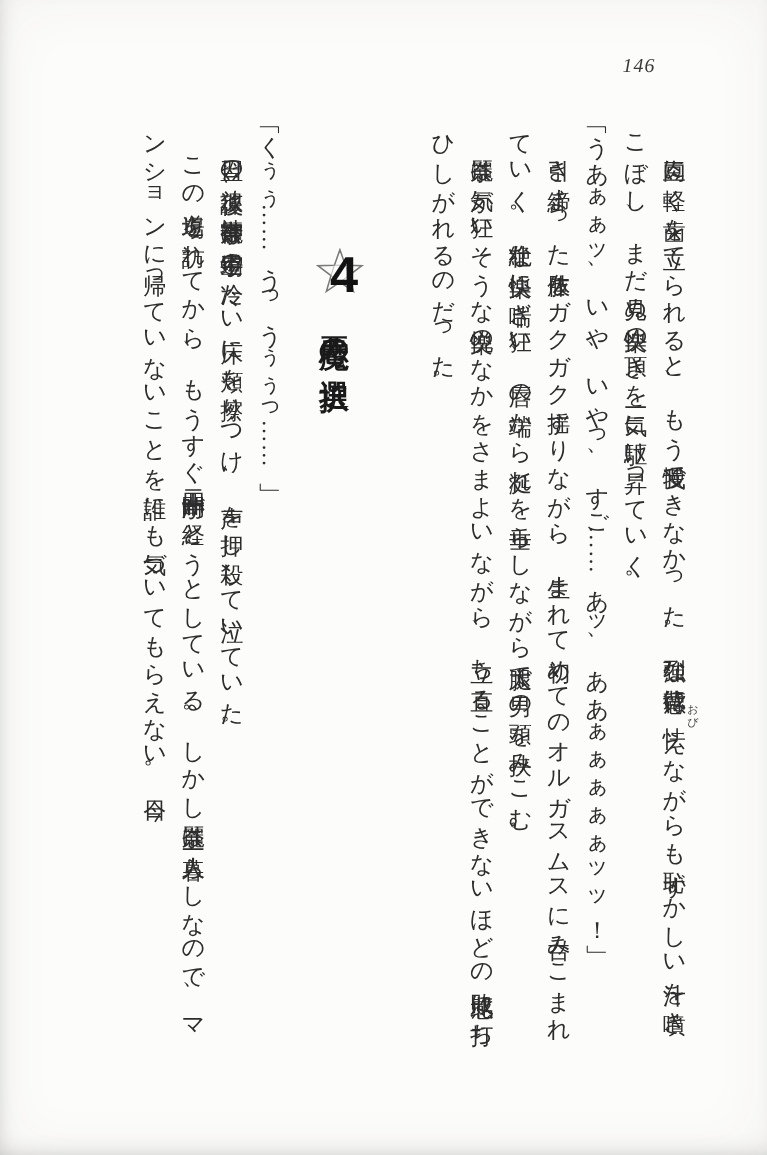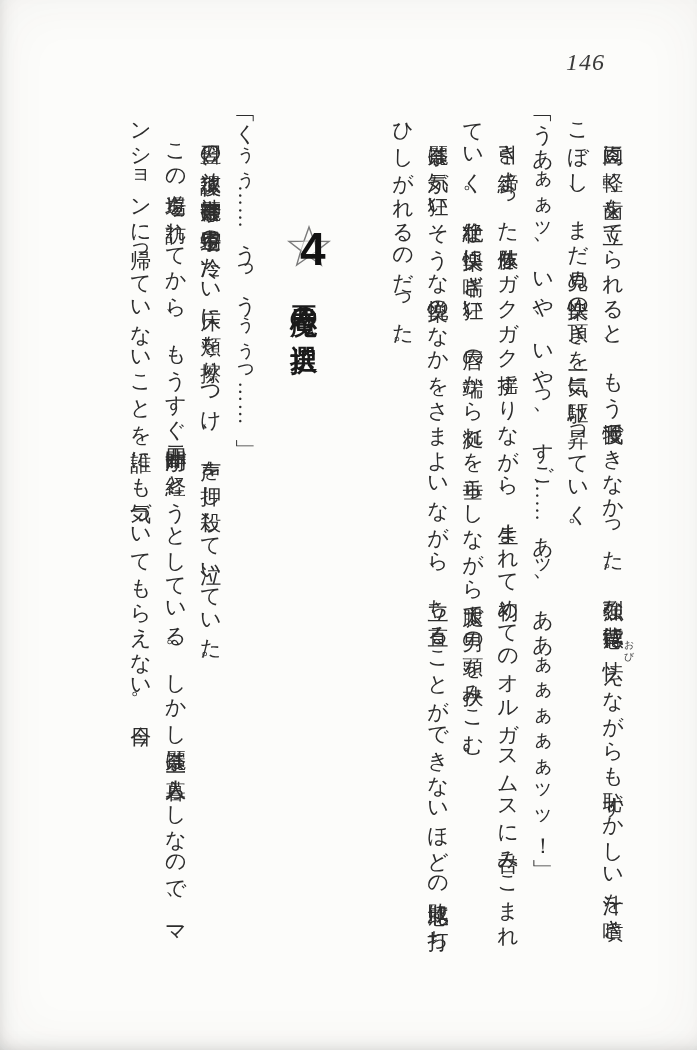--- a/index.html
+++ b/index.html
@@ -26,21 +26,21 @@
     box-shadow:
       inset 0 0 55px rgba(70, 64, 58, 0.05),
       inset 0 -12px 26px -20px rgba(0, 0, 0, 0.30),
       inset 14px 0 24px -20px rgba(0, 0, 0, 0.18);
   }
   .page-number {
     position: absolute;
     top: 49px;
     left: 566px;
     font-style: italic;
-    font-size: 24px;
+    font-size: 18px;
     letter-spacing: 1px;
     color: #3a3a3a;
   }
   
   .text-flow {
     position: absolute;
     top: 108px;
     right: 63px;
     width: 578px;
     height: 844px;

